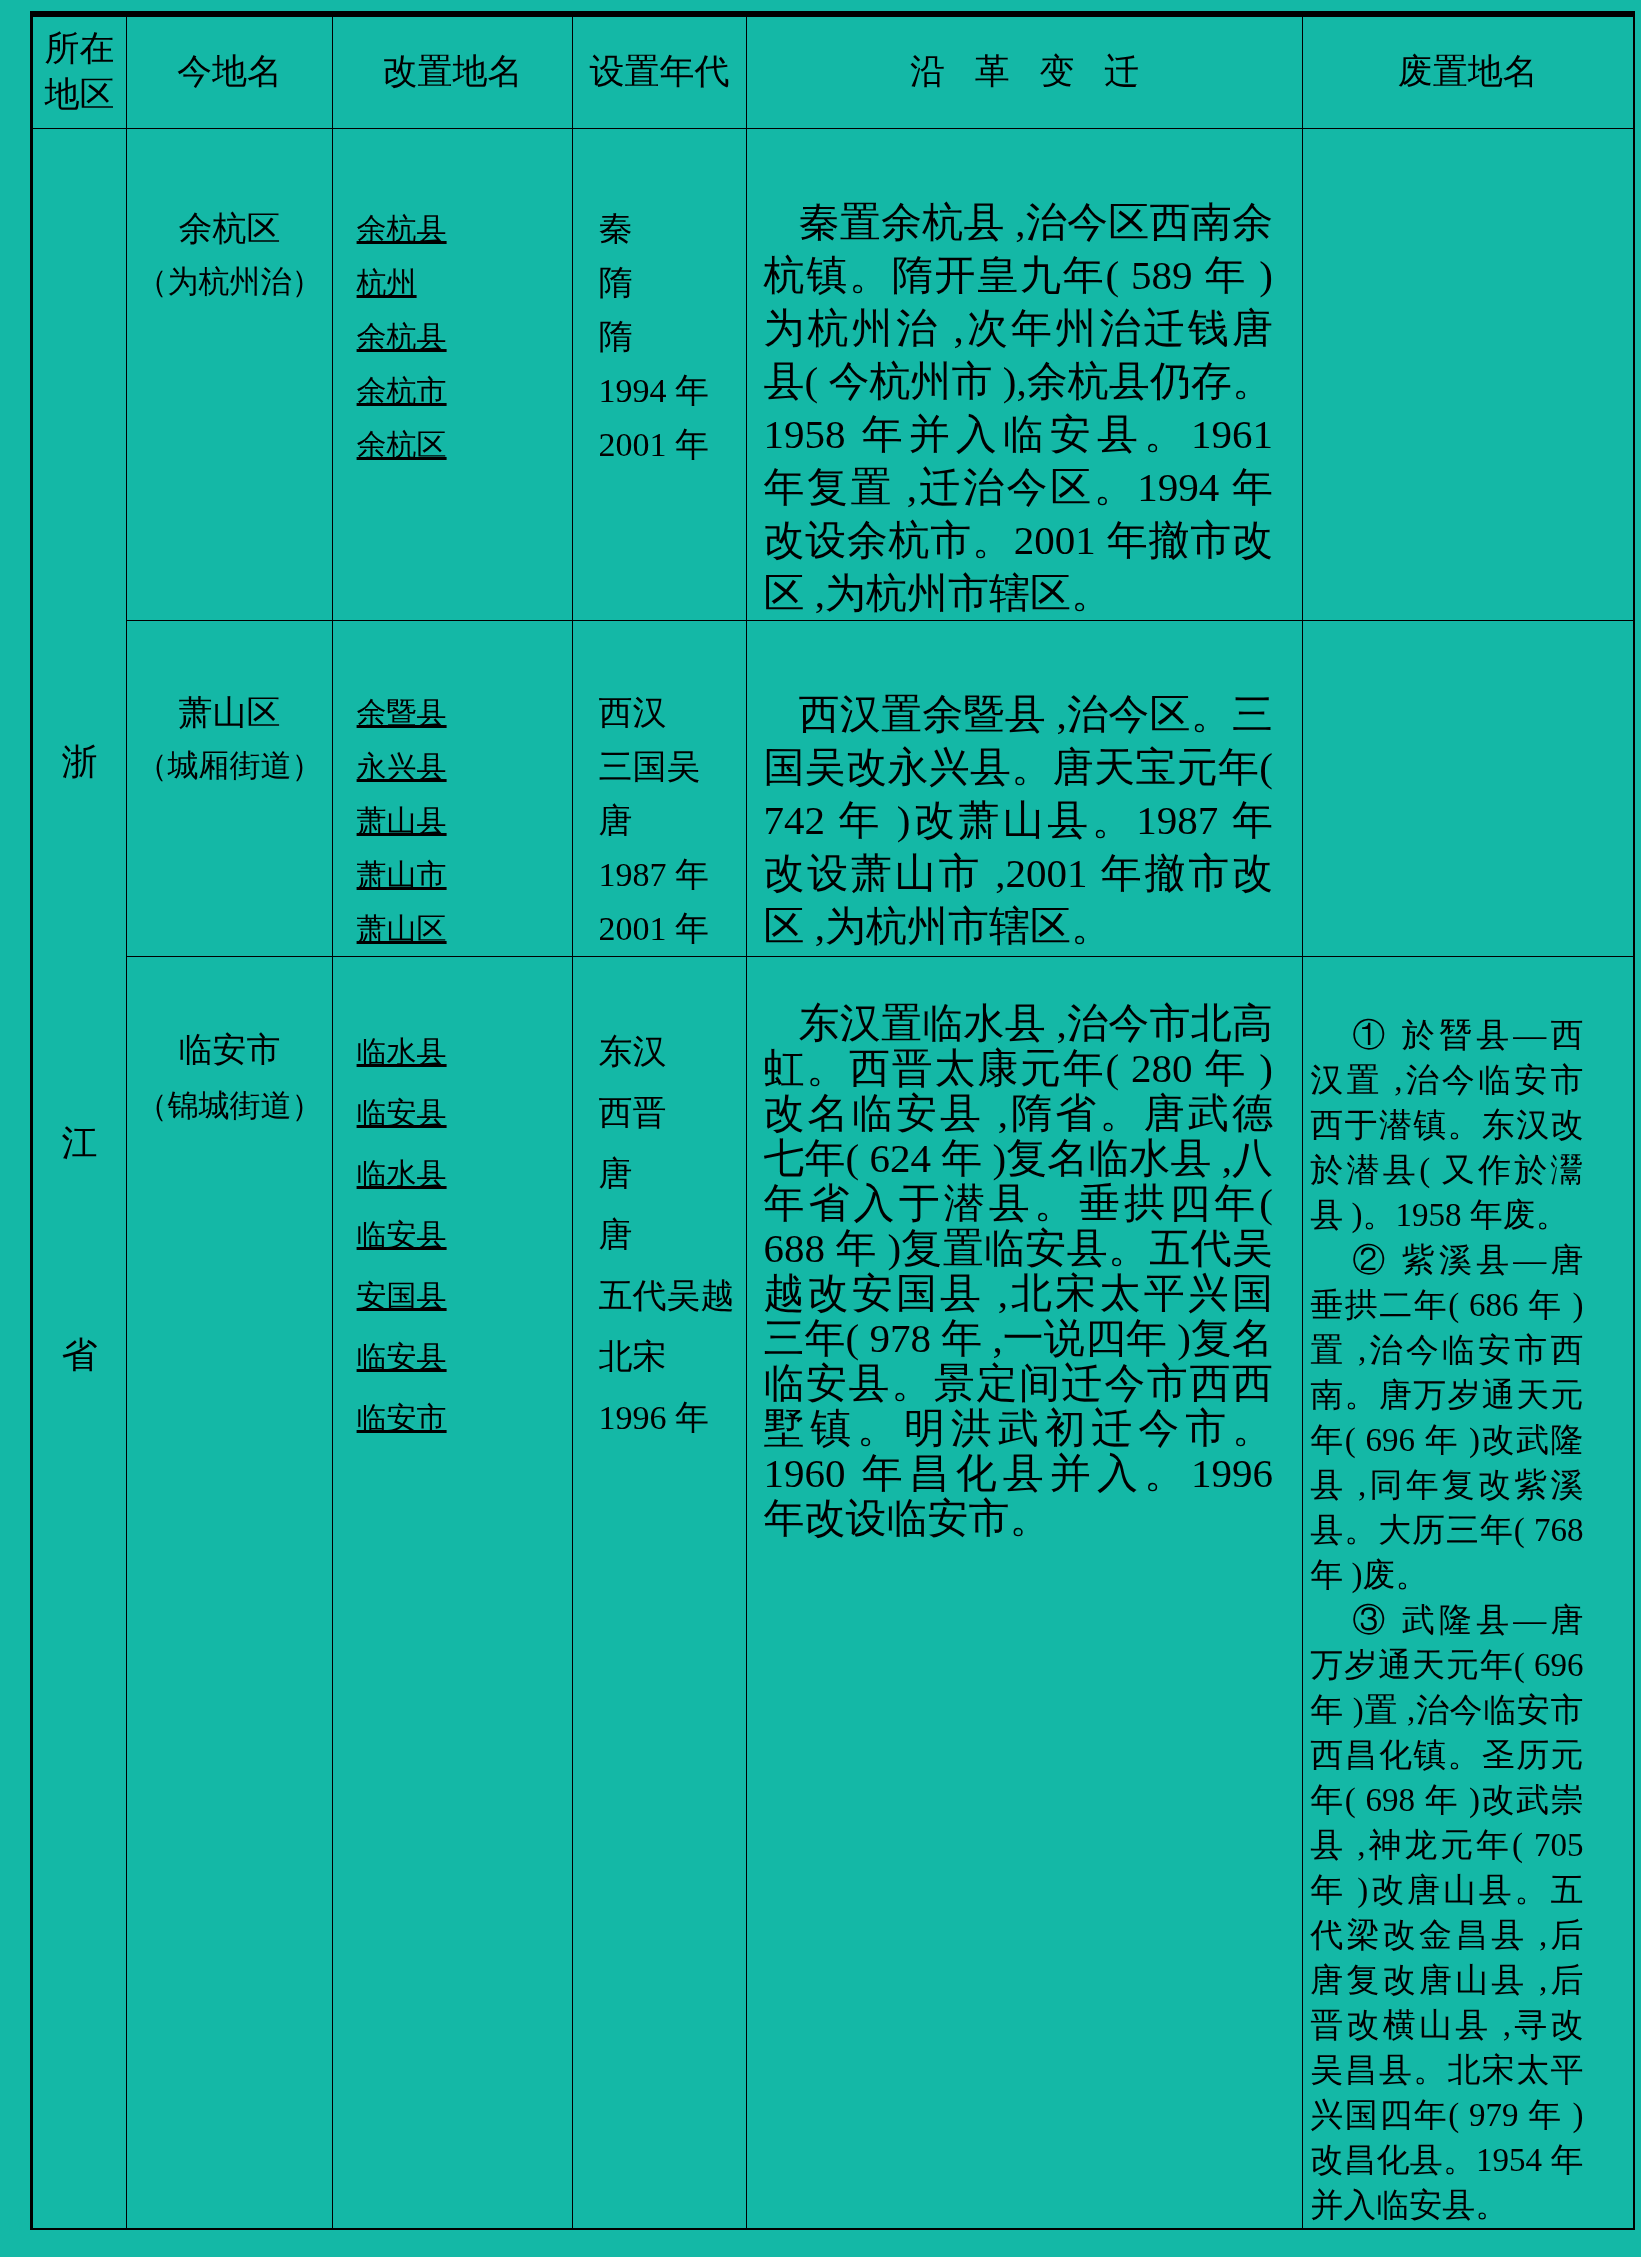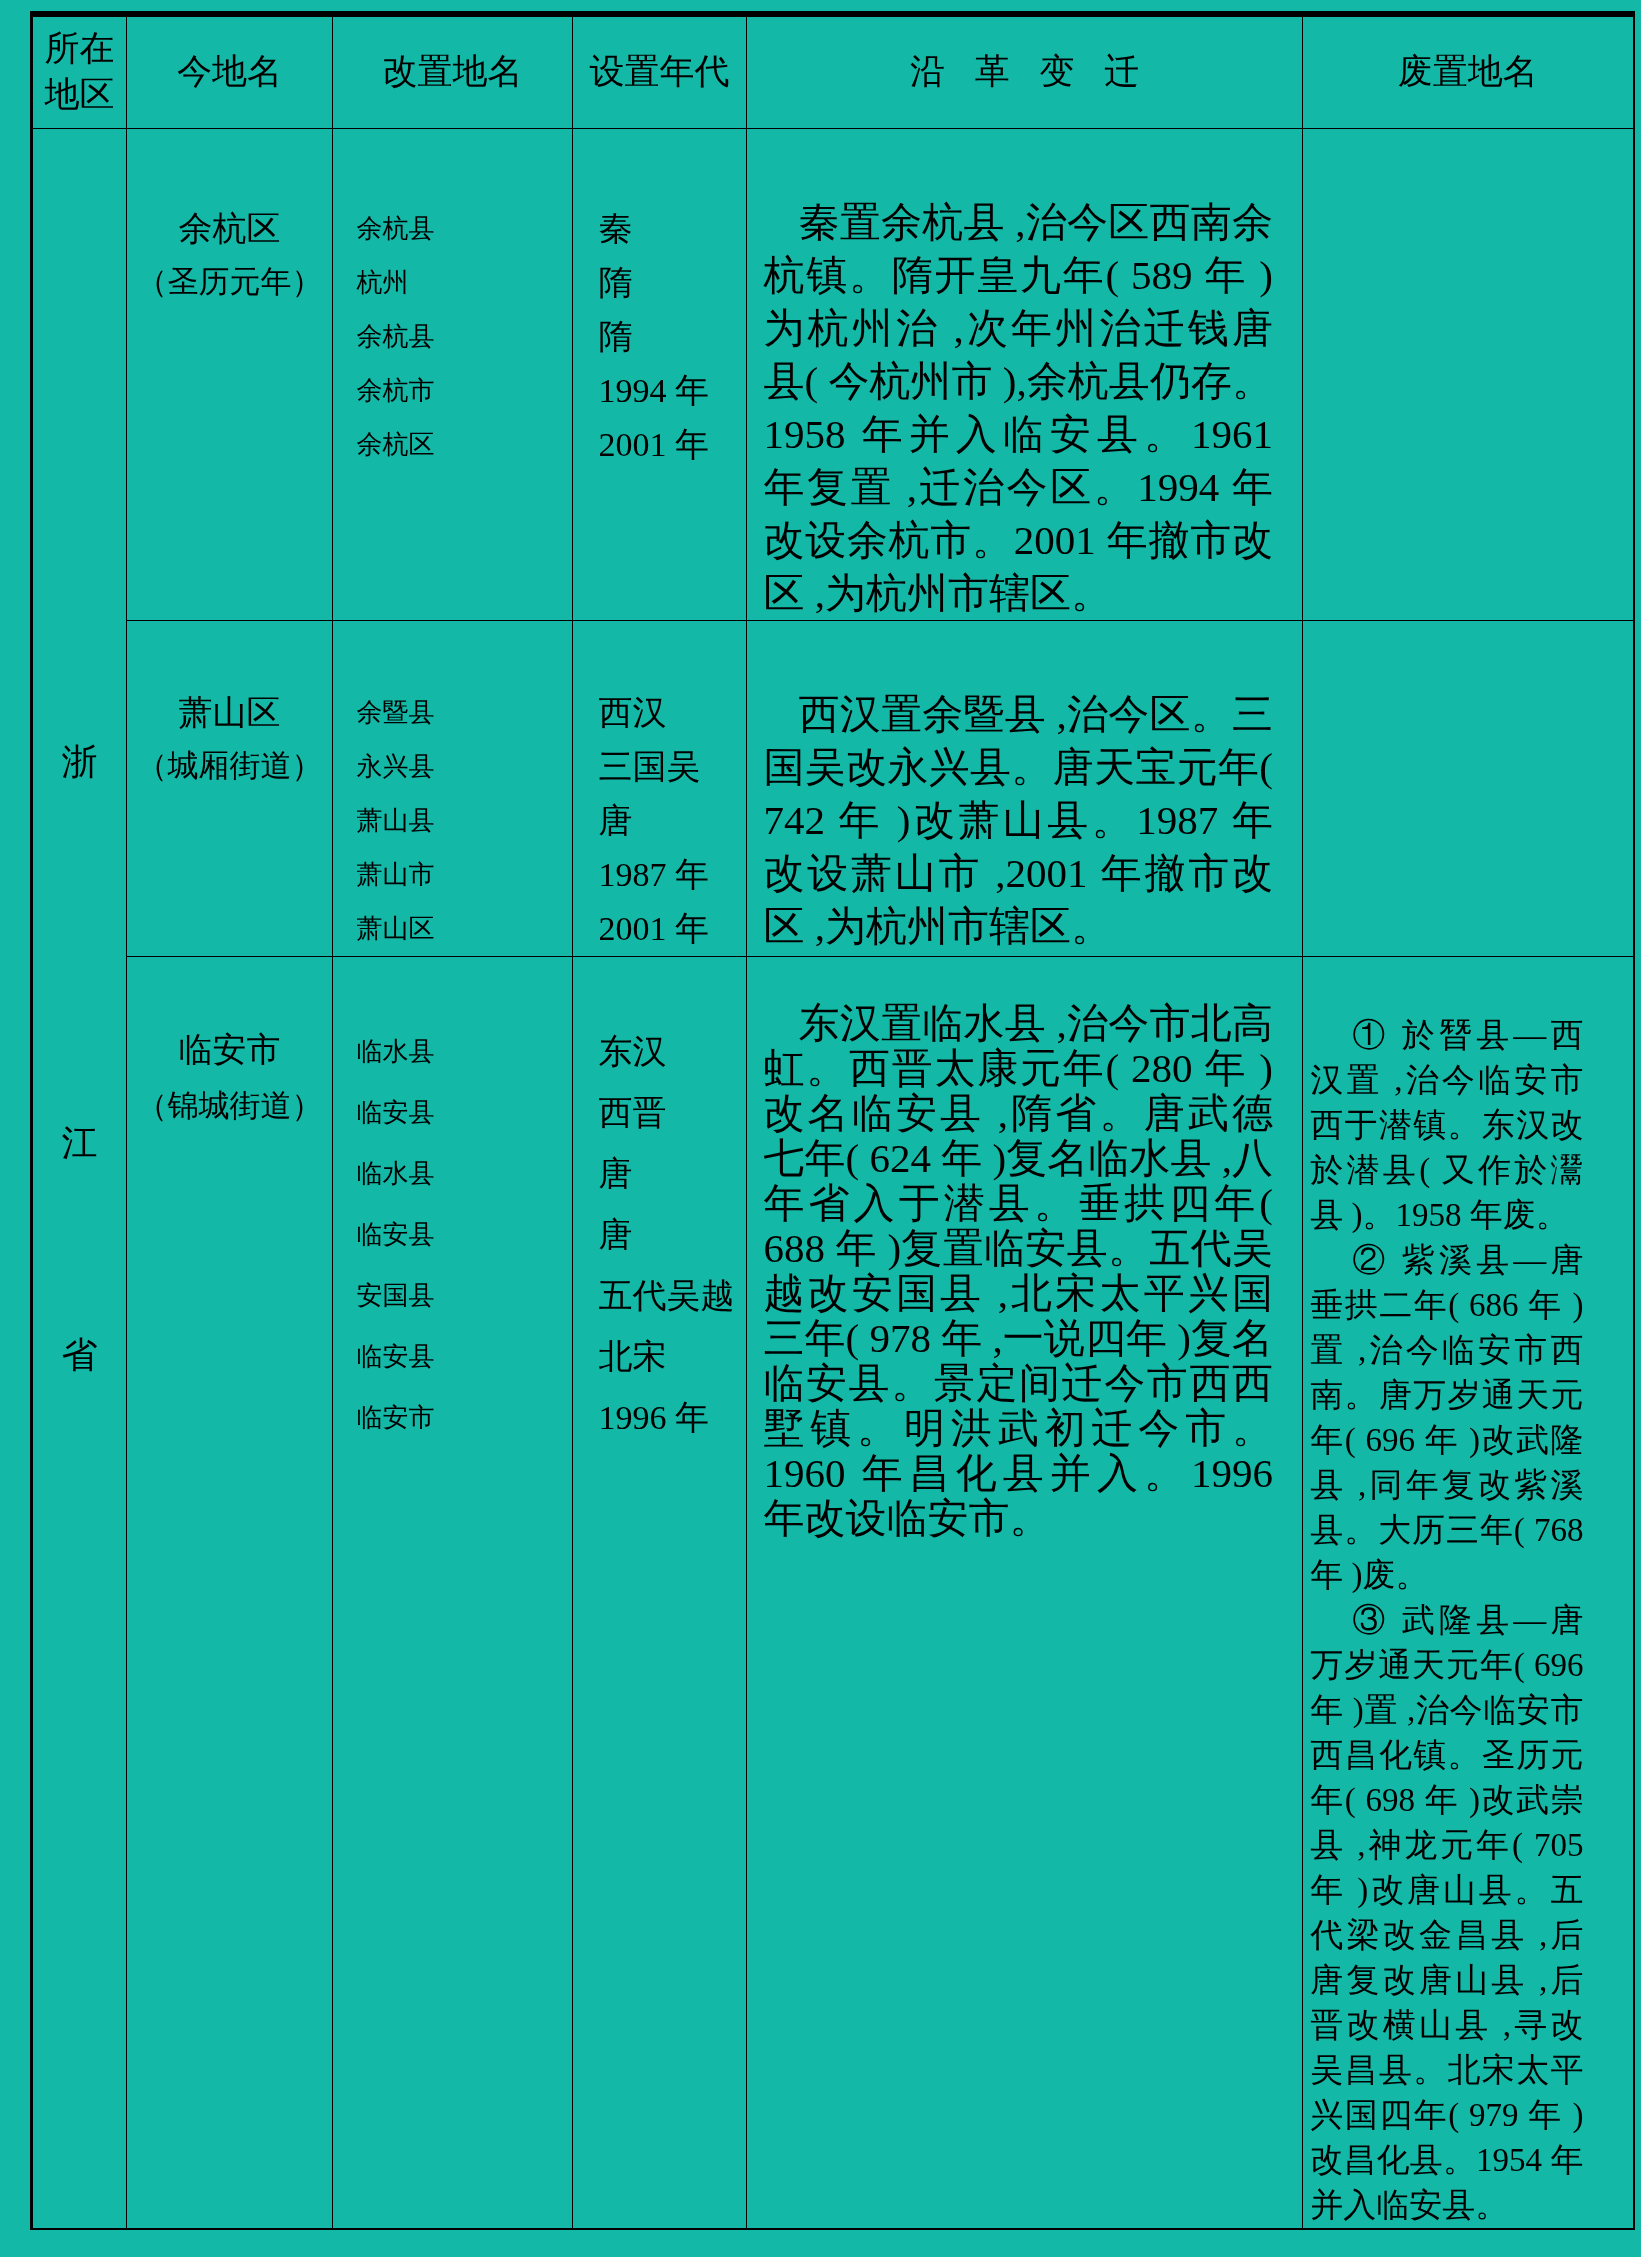--- a/index.html
+++ b/index.html
@@ -66,21 +66,21 @@
     line-height: 36px;
   }
 
   
   .cell-current { text-align: center; padding-top: 73px; font-size: 34px; line-height: 53px; }
   .row2 .cell-current, .row3 .cell-current { padding-top: 65px; }
   .row3 .cell-current { line-height: 56px; }
   .cur-note { font-size: 31px; }
 
   
-  .cell-renamed { padding: 73px 0 0 23.6px; font-size: 26px; line-height: 54px; }
+  .cell-renamed { padding: 73px 0 0 23.6px; font-size: 30px; line-height: 54px; text-decoration: underline; }
   .cell-era     { padding: 73px 0 0 25.5px; font-size: 34px; line-height: 54px; }
   .row2 .cell-renamed, .row2 .cell-era { padding-top: 65px; }
   .row3 .cell-renamed, .row3 .cell-era { padding-top: 64px; line-height: 61px; margin-left: 22px; }
 
   
   .cell-history { padding: 67px 29px 0 16.4px; font-size: 41px; }
   .cell-history p { margin: 0; text-align: justify; text-indent: 35px; line-height: 53px; }
   .row3 .cell-history { padding-top: 44px; }
   .row3 .cell-history p { line-height: 45px; }
 
@@ -113,21 +113,21 @@
     </thead>
     <tbody>
       <tr class="row1">
         <td class="cell-province" rowspan="3">
           <span class="pchar" style="top:615px">浙</span>
           <span class="pchar" style="top:996px">江</span>
           <span class="pchar" style="top:1208px">省</span>
         </td>
         <td class="cell-current">
           <div class="cur-name">余杭区</div>
-          <div class="cur-note">（圣历元年）</div>
+          <div class="cur-note">（为杭州治）</div>
         </td>
         <td class="cell-renamed">
           <div class="li">余杭县</div>
           <div class="li">杭州</div>
           <div class="li">余杭县</div>
           <div class="li">余杭市</div>
           <div class="li">余杭区</div>
         </td>
         <td class="cell-era">
           <div class="li">秦</div>

